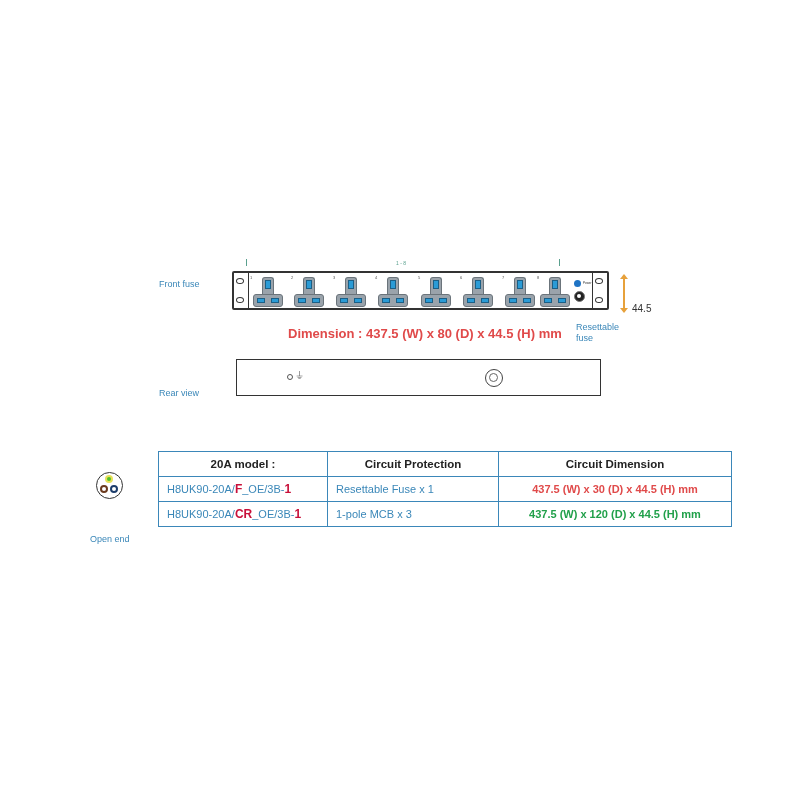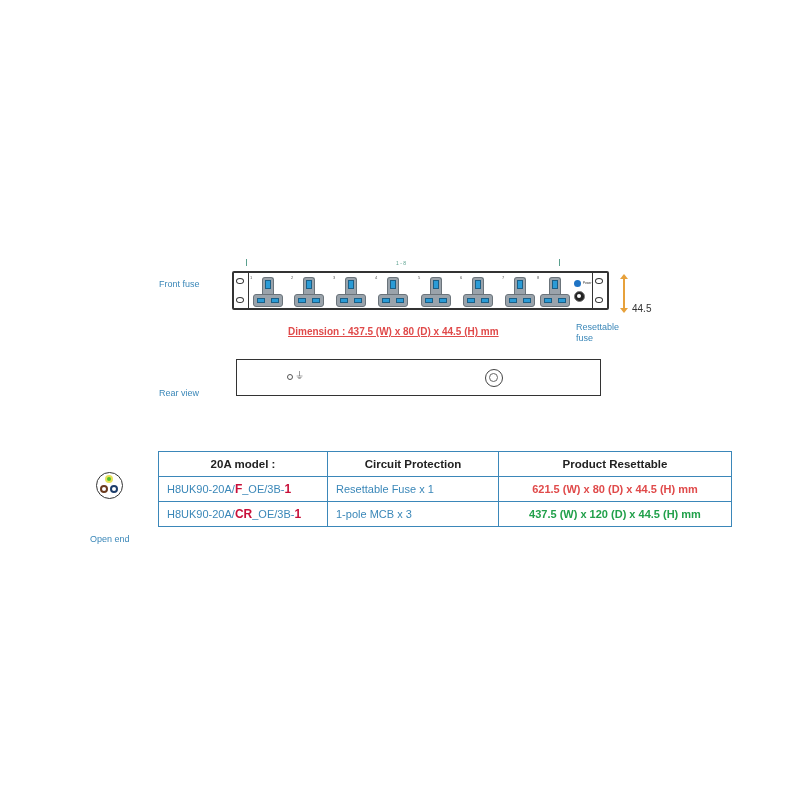--- a/index.html
+++ b/index.html
@@ -35,21 +35,21 @@
     .power-text { position: absolute; left: 349px; top: 8px; font-size: 3px; color: #333; }
     .fuse-btn { position: absolute; left: 340px; top: 18px; width: 11px; height: 11px; border-radius: 50%;
                 background: #222; border: 1.5px solid #777; box-sizing: border-box; }
     .fuse-btn::after { content: ""; position: absolute; left: 2px; top: 2px; width: 4px; height: 4px; border-radius: 50%; background: #fff; }
 
     .height-arrow { position: absolute; left: 623px; top: 277px; width: 2px; height: 33px; background: #e7a13b; }
     .height-arrow::before, .height-arrow::after { content: ""; position: absolute; left: -3px; border-left: 4px solid transparent; border-right: 4px solid transparent; }
     .height-arrow::before { top: -3px; border-bottom: 5px solid #e7a13b; }
     .height-arrow::after { bottom: -3px; border-top: 5px solid #e7a13b; }
 
-    .dimension { position: absolute; left: 288px; top: 326px; font-size: 10px; font-weight: bold; color: #e04a4a; text-decoration: underline; }
+    .dimension { position: absolute; left: 288px; top: 326px; font-size: 13px; font-weight: bold; color: #e04a4a; }
 
     
     .rear-panel { position: absolute; left: 236px; top: 359px; width: 365px; height: 37px;
                   border: 1.5px solid #333; box-sizing: border-box; background: #fff; }
     .rear-hole { position: absolute; left: 50px; top: 14px; width: 6px; height: 6px; border: 1px solid #555; border-radius: 50%; box-sizing: border-box; }
     .rear-earth { position: absolute; left: 59px; top: 10px; font-size: 10px; color: #555; }
     .rear-cable { position: absolute; left: 248px; top: 9px; width: 18px; height: 18px; border: 1.5px solid #444; border-radius: 50%; box-sizing: border-box; }
     .rear-cable::after { content: ""; position: absolute; left: 3px; top: 3px; width: 9px; height: 9px; border: 1px solid #666; border-radius: 50%; box-sizing: border-box; }
 
     
@@ -182,26 +182,26 @@
   <div class="wire brown"></div>
   <div class="wire blue"></div>
 </div>
 <div class="abs label-blue" style="left:90px; top:534px;">Open end</div>
 
 <table class="spec">
   <tbody>
       <tr>
     <th class="c1">20A model :</th>
     <th class="c2">Circuit Protection</th>
-    <th>Product Resettable</th>
+    <th>Circuit Dimension</th>
   </tr>
   <tr>
     <td class="model"><span>H8UK90-20A/</span><span class="hl">F</span><span>_OE/3B-</span><span class="hl">1</span></td>
     <td class="prot">Resettable Fuse x 1</td>
-    <td class="dim-red">621.5 (W) x 80 (D) x 44.5 (H) mm</td>
+    <td class="dim-red">437.5 (W) x 30 (D) x 44.5 (H) mm</td>
   </tr>
   <tr>
     <td class="model"><span>H8UK90-20A/</span><span class="hl">CR</span><span>_OE/3B-</span><span class="hl">1</span></td>
     <td class="prot">1-pole MCB x 3</td>
     <td class="dim-green">437.5 (W) x 120 (D) x 44.5 (H) mm</td>
   </tr>
 </tbody>
   </table>
 
 </body></html>

